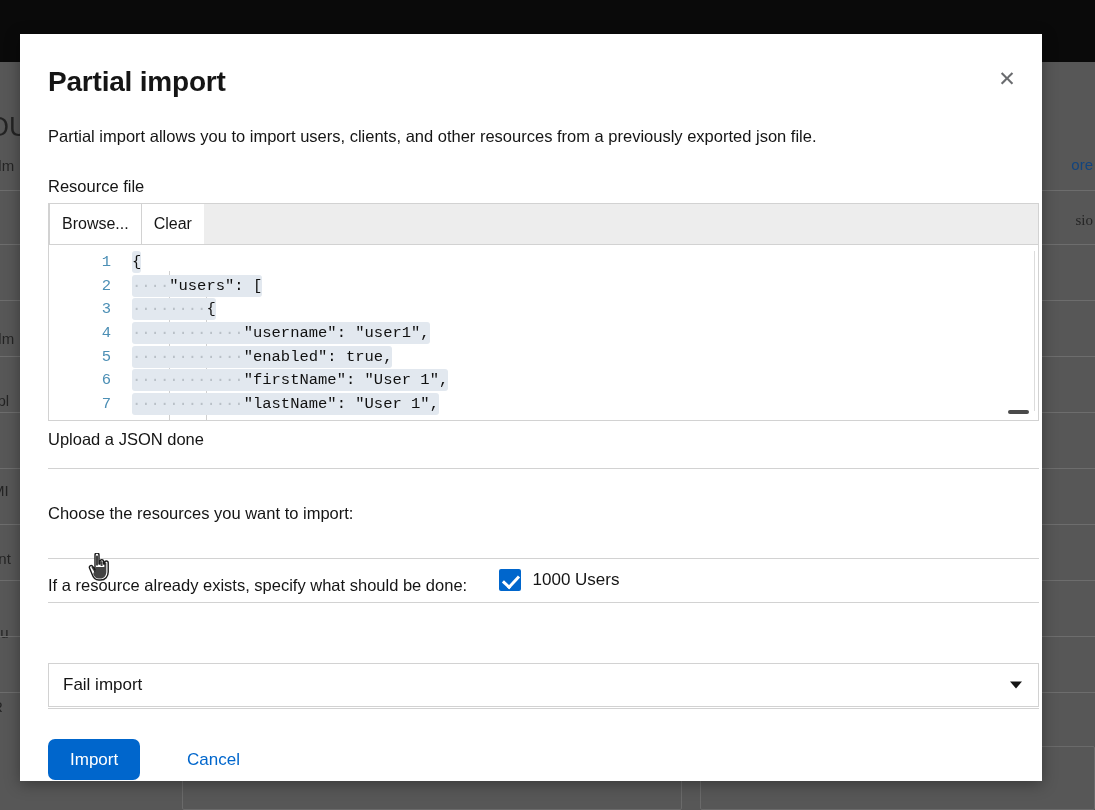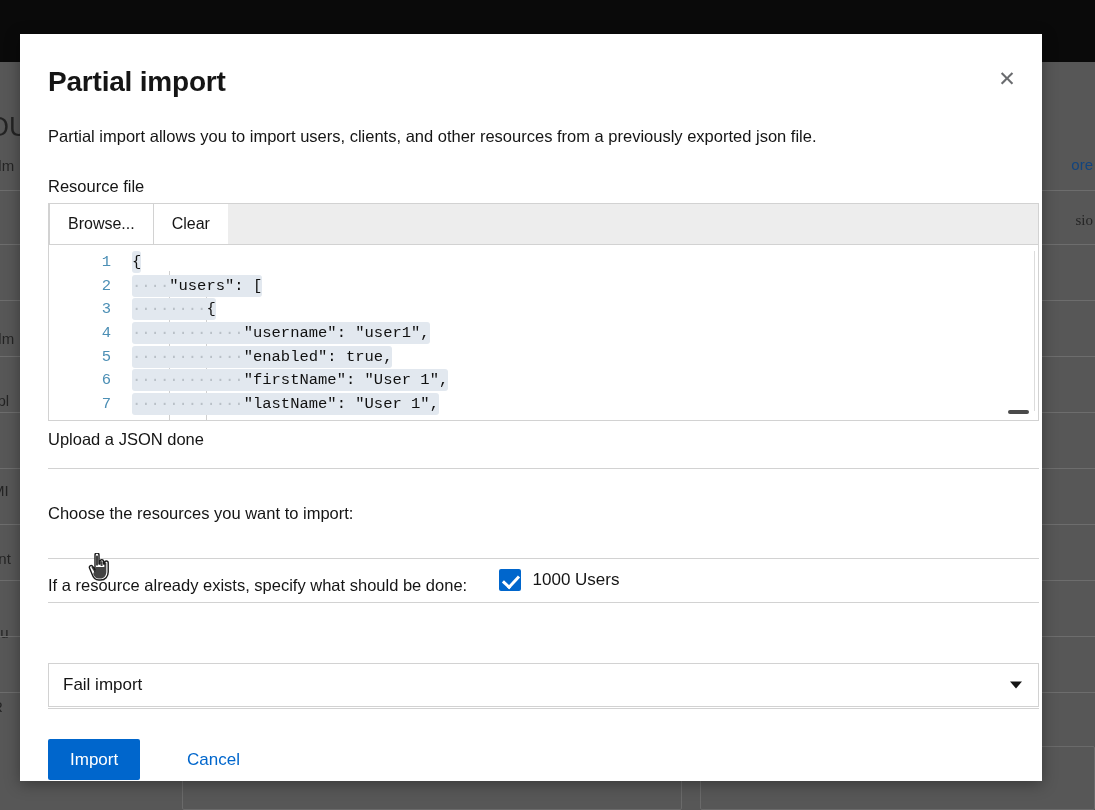--- a/index.html
+++ b/index.html
@@ -105,21 +105,21 @@
     flex: 1;
     display: flex; align-items: center;
     padding: 0 14px;
     font-size: 16px;
     color: #151515;
     background: #ededed;
     overflow: hidden; white-space: nowrap;
   }
   .file-btn {
     display: flex; align-items: center; justify-content: center;
-    padding: 0 18px;
+    padding: 0 12px;
     background: #ffffff;
     border: none;
     border-left: 1px solid #d2d2d2;
     font-size: 16px;
     color: #151515;
     cursor: pointer;
     font-family: "Liberation Sans", sans-serif;
     white-space: nowrap;
   }
 
@@ -272,21 +272,21 @@
     width: 991px;
   }
   #btn-import {
     position: absolute;
     left: 0; top: 31px;
     height: 41px;
     padding: 0 22px;
     background: #0066cc;
     color: #ffffff;
     border: none;
-    border-radius: 2px;
+    border-radius: 7px;
     font-size: 17px;
     cursor: pointer;
     font-family: "Liberation Sans", sans-serif;
   }
   #btn-cancel {
     position: absolute;
     left: 131px; top: 31px;
     height: 41px;
     line-height: 41px;
     background: transparent;

